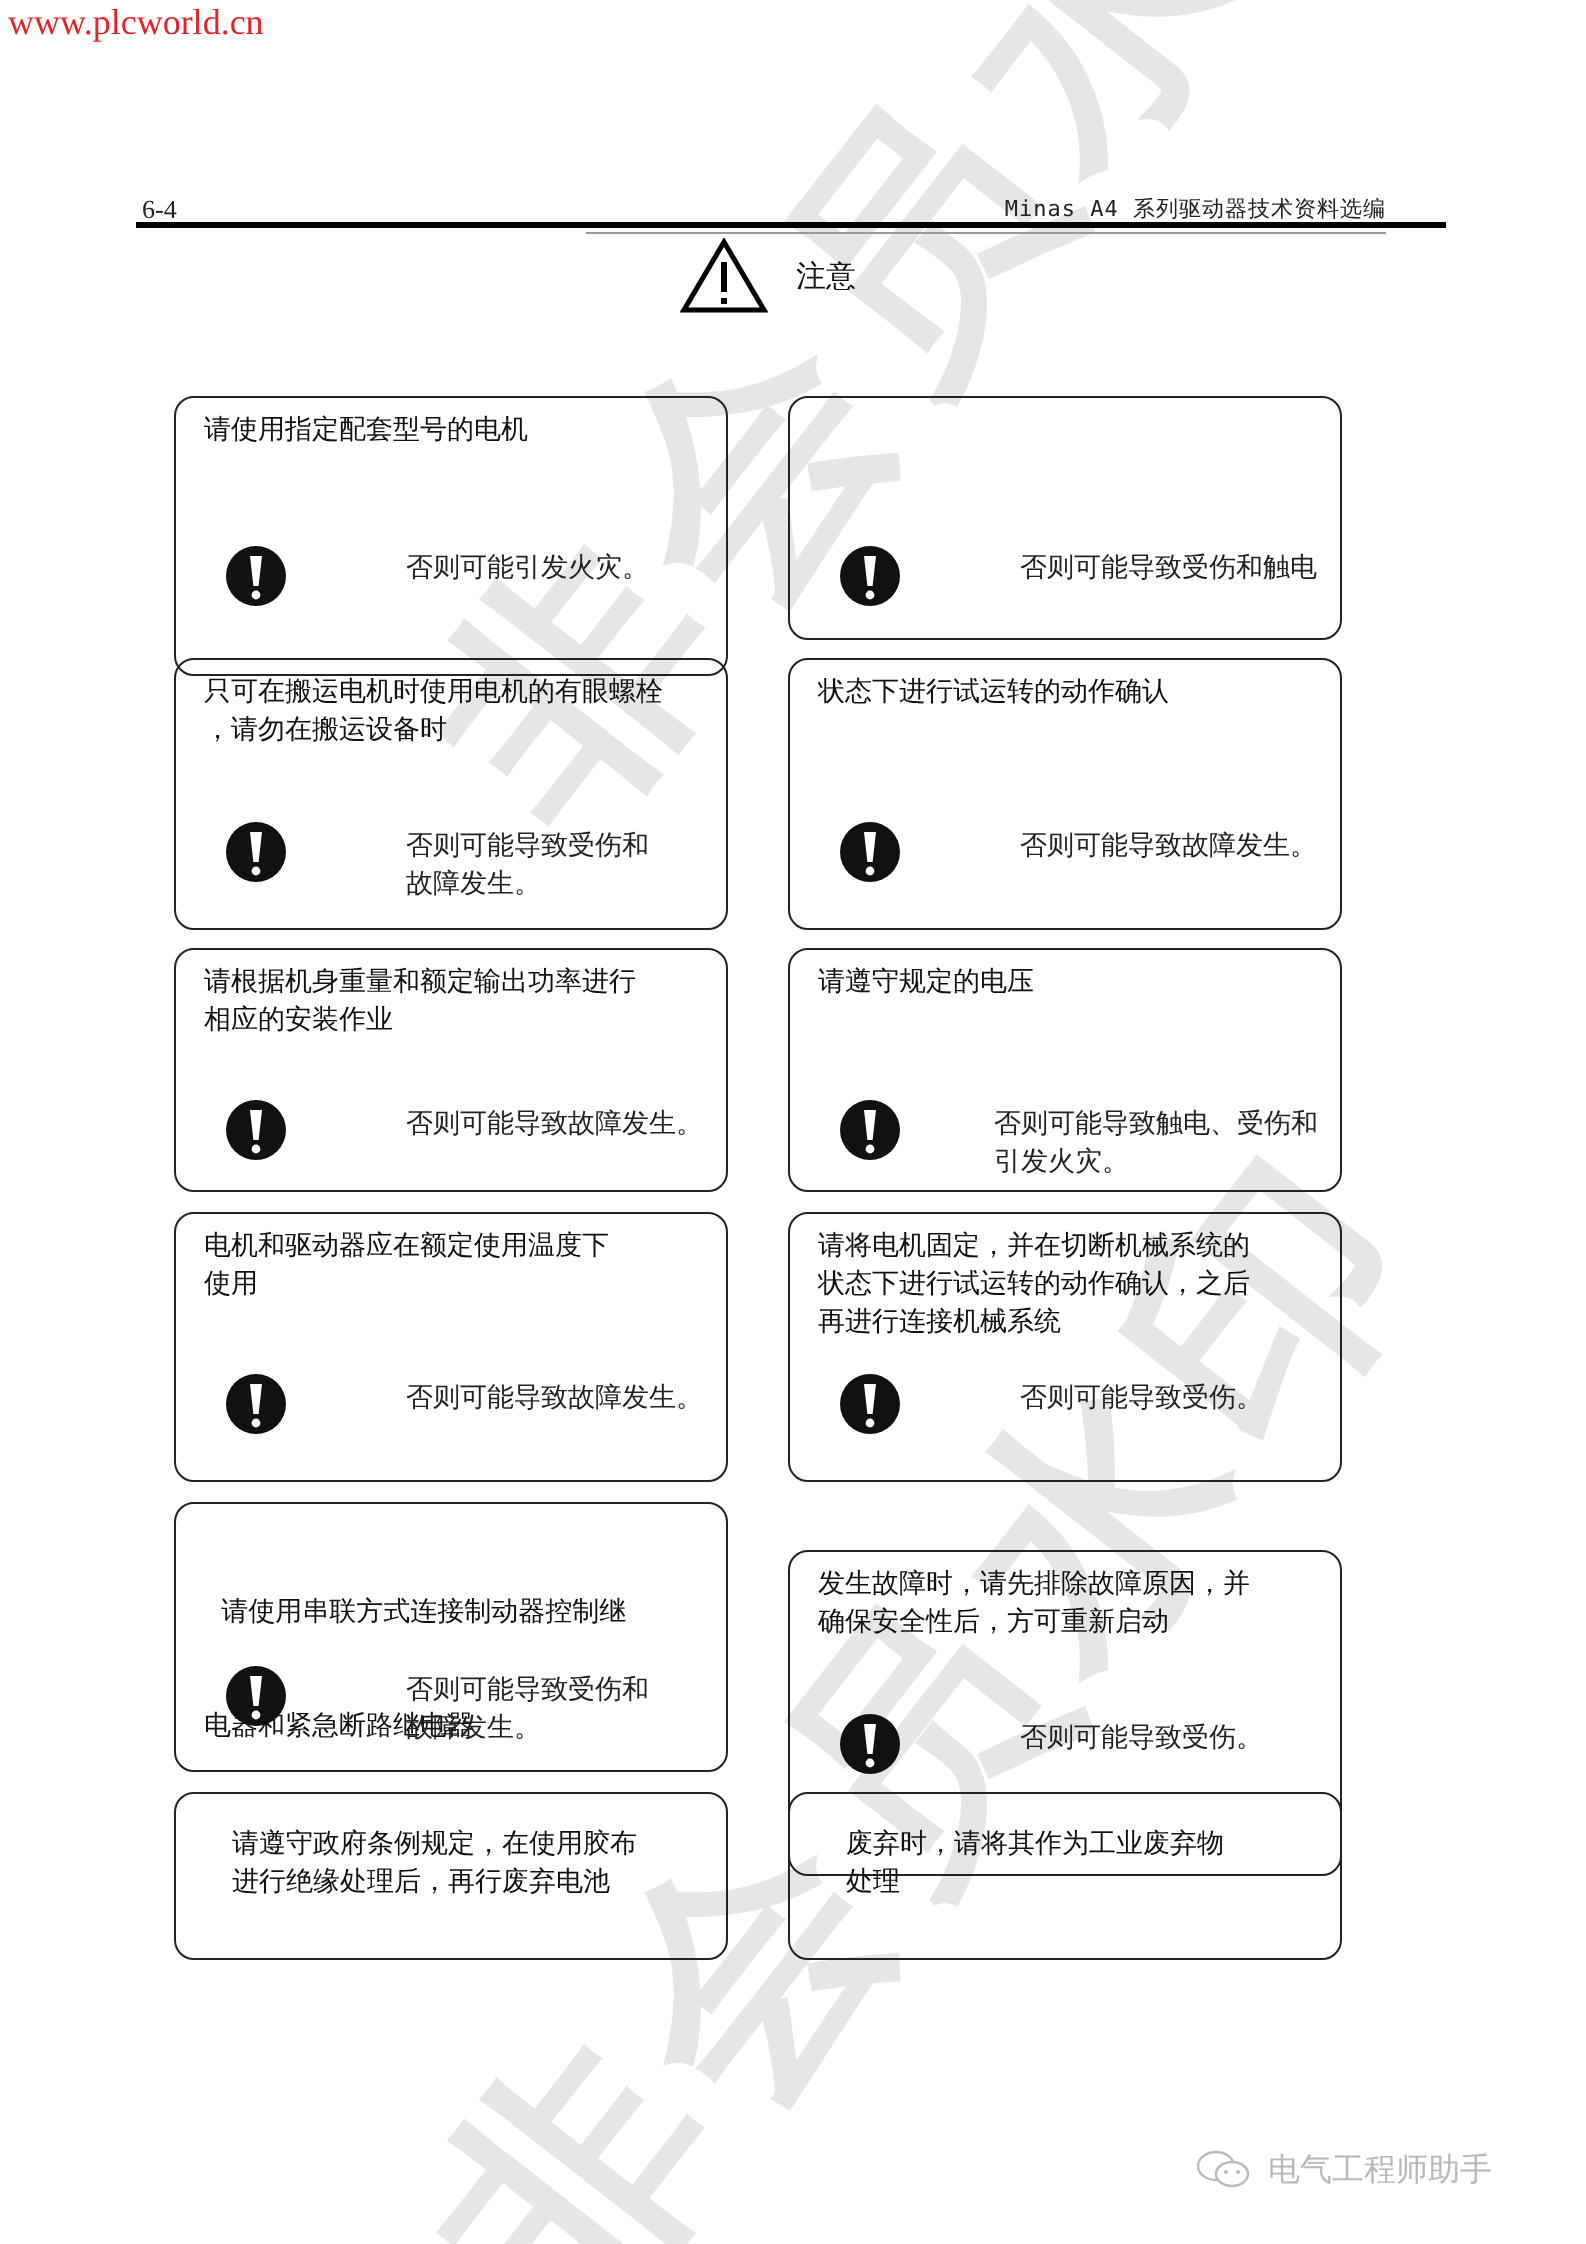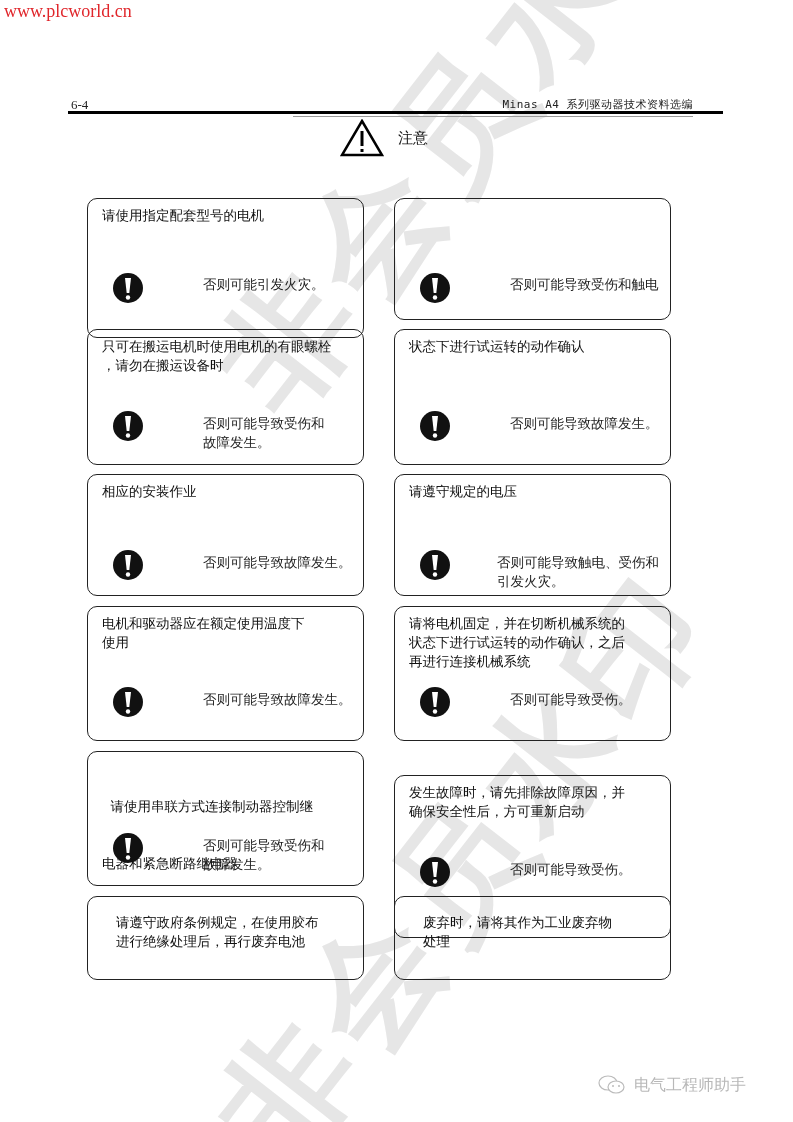--- a/index.html
+++ b/index.html
@@ -125,20 +125,21 @@
   <svg class="icon" style="top:80px;" viewBox="0 0 32 32">
       <circle cx="16" cy="16" r="15" fill="#111"></circle>
       <path d="M13 6 L19 6 L17.3 21 L14.7 21 Z" fill="#fff"></path>
       <circle cx="16" cy="25.5" r="2.2" fill="#fff"></circle>
     </svg>
   <div class="result" style="top:84px;">否则可能导致故障发生。</div>
 </div>
 
 <div class="card" style="left:87px; top:474px; height:122px;">
   <div class="title">
+    <div>请根据机身重量和额定输出功率进行</div>
     <div>相应的安装作业</div>
   </div>
   <svg class="icon" style="top:74px;" viewBox="0 0 32 32">
       <circle cx="16" cy="16" r="15" fill="#111"></circle>
       <path d="M13 6 L19 6 L17.3 21 L14.7 21 Z" fill="#fff"></path>
       <circle cx="16" cy="25.5" r="2.2" fill="#fff"></circle>
     </svg>
   <div class="result" style="top:78px;">否则可能导致故障发生。</div>
 </div>
 

